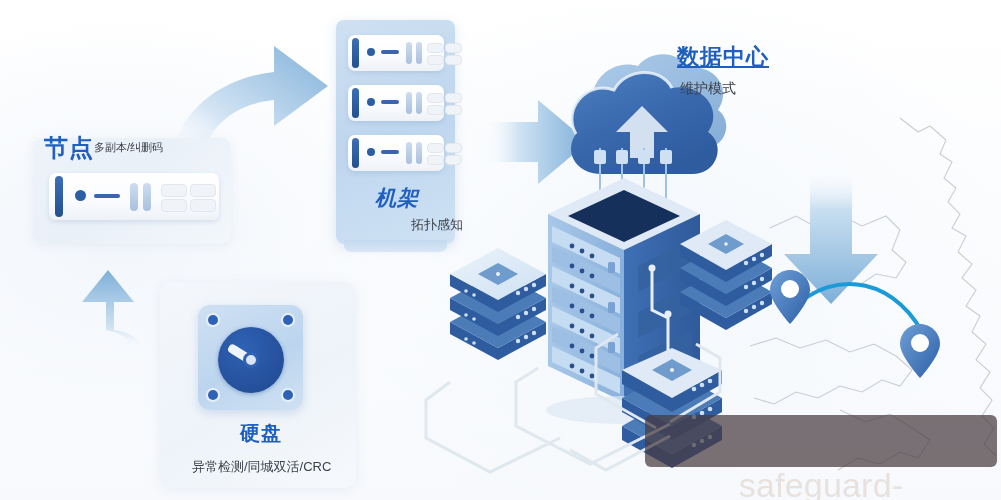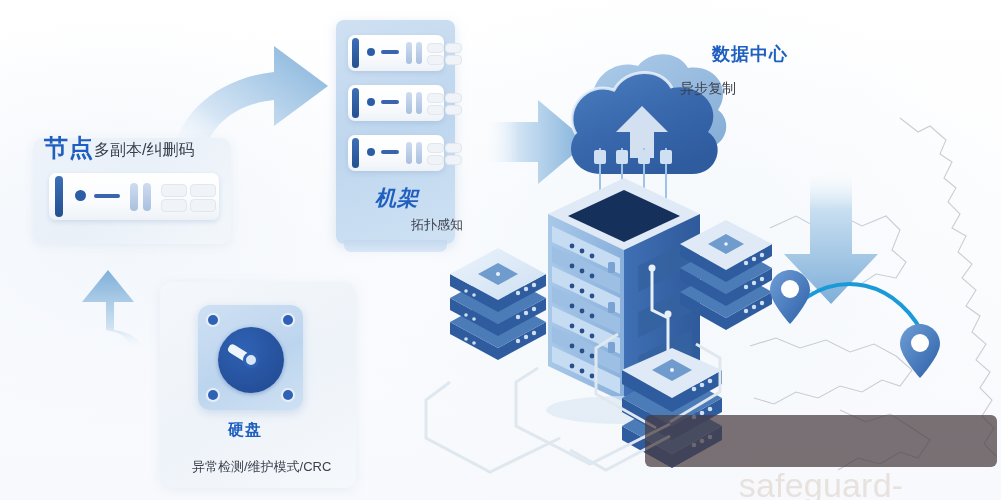--- a/index.html
+++ b/index.html
@@ -18,21 +18,21 @@
   
   .abs{position:absolute;}
   .ttl{font-weight:700;color:#1f5fbf;letter-spacing:1px;}
   .sub{color:#3a3f4a;}
 
   
   #node-panel{left:33px;top:138px;width:198px;height:106px;border-radius:10px;
     background:linear-gradient(135deg,#eef3fa 0%,#e9f0f8 45%,#f3f7fb 100%);
     box-shadow:0 2px 10px rgba(120,150,190,.10);}
   #node-title{left:44px;top:132px;font-size:24px;}
-  #node-sub{left:94px;top:140px;font-size:16px;}
+  #node-sub{left:94px;top:140px;font-size:11px;}
 
   .server-bar{position:absolute;border-radius:7px;
     background:linear-gradient(180deg,#ffffff 0%,#fbfcfe 55%,#eef2f7 100%);
     box-shadow:0 2px 5px rgba(110,140,180,.22);}
   .server-bar .lbar{position:absolute;left:6px;top:7%;width:8px;height:86%;border-radius:4px;
     background:linear-gradient(180deg,#3d6fb8,#23508f);}
   .server-bar .dot{position:absolute;border-radius:50%;background:#2c5ea5;}
   .server-bar .dash{position:absolute;border-radius:3px;background:#3a64ad;}
   .server-bar .vstick{position:absolute;border-radius:5px;
     background:linear-gradient(180deg,#cfdcef,#a9c0e0);}
@@ -84,25 +84,25 @@
     box-shadow:0 1px 4px rgba(40,80,150,.4);}
   #disk-hub{left:243px;top:352px;width:16px;height:16px;border-radius:50%;
     background:#d8e6f6;border:3px solid #2f62b5;box-sizing:border-box;}
   #disk-arm{left:225px;top:356px;width:26px;height:9px;border-radius:4px;
     background:#eef4fb;transform:rotate(32deg);transform-origin:100% 50%;
     box-shadow:0 1px 2px rgba(40,80,150,.25);}
   .screw{position:absolute;width:10px;height:10px;border-radius:50%;
     background:#2f62b5;box-shadow:0 0 0 2px #e7f0fa;}
   #sc1{left:208px;top:315px;} #sc2{left:283px;top:315px;}
   #sc3{left:208px;top:390px;} #sc4{left:283px;top:390px;}
-  #disk-title{left:228px;top:420px;font-size:16px;}
+  #disk-title{left:240px;top:420px;font-size:20px;}
   #disk-sub{left:192px;top:458px;font-size:13px;}
 
   
-  #dc-title{left:712px;top:42px;font-size:18px;}
+  #dc-title{left:677px;top:42px;font-size:22px;text-decoration:underline;}
   #dc-sub{left:680px;top:80px;font-size:14px;}
   #repl-title{left:795px;top:345px;font-size:21px;}
 
   
   #watermark{left:645px;top:415px;width:352px;height:52px;border-radius:6px;
     background:rgba(70,58,62,.72);}
   #watermark-text{left:655px;top:421px;width:332px;height:40px;line-height:40px;
     color:#e8e2de;font-size:34px;text-align:center;letter-spacing:.2px;margin-top:44px;}
 
   svg{display:block;}
@@ -467,22 +467,22 @@
   <div class="abs" id="disk-panel"></div>
   <div class="abs" id="disk-body"></div>
   <div class="abs" id="disk-platter"></div>
   <div class="abs" id="disk-arm"></div>
   <div class="abs" id="disk-hub"></div>
   <div class="abs screw" id="sc1"></div>
   <div class="abs screw" id="sc2"></div>
   <div class="abs screw" id="sc3"></div>
   <div class="abs screw" id="sc4"></div>
   <div class="abs ttl" id="disk-title">硬盘</div>
-  <div class="abs sub" id="disk-sub">异常检测/维护模式/CRC</div>
+  <div class="abs sub" id="disk-sub">异常检测/同城双活/CRC</div>
 
   <div class="abs ttl" id="dc-title">数据中心</div>
-  <div class="abs sub" id="dc-sub">异步复制</div>
+  <div class="abs sub" id="dc-sub">维护模式</div>
 
 
   <div class="abs" id="watermark"></div>
   <div class="abs" id="watermark-text">safeguard-kaiyun.com</div>
 
 </div>
 
 </body></html>

